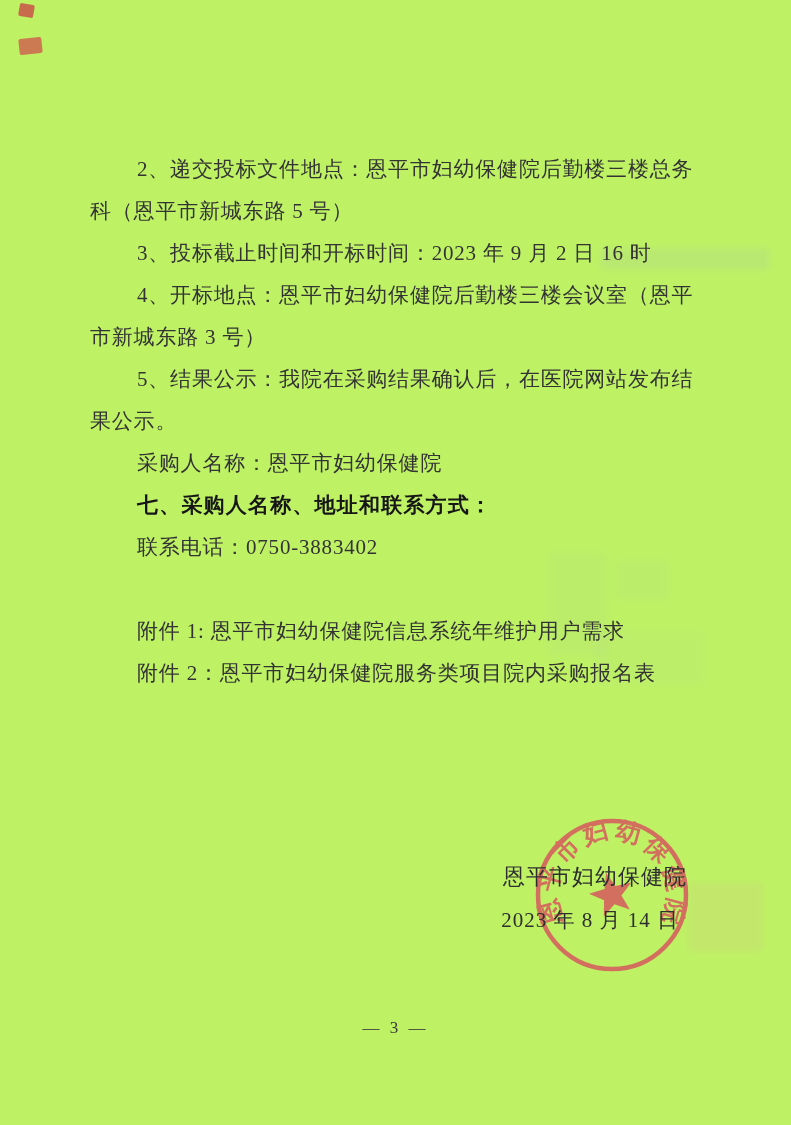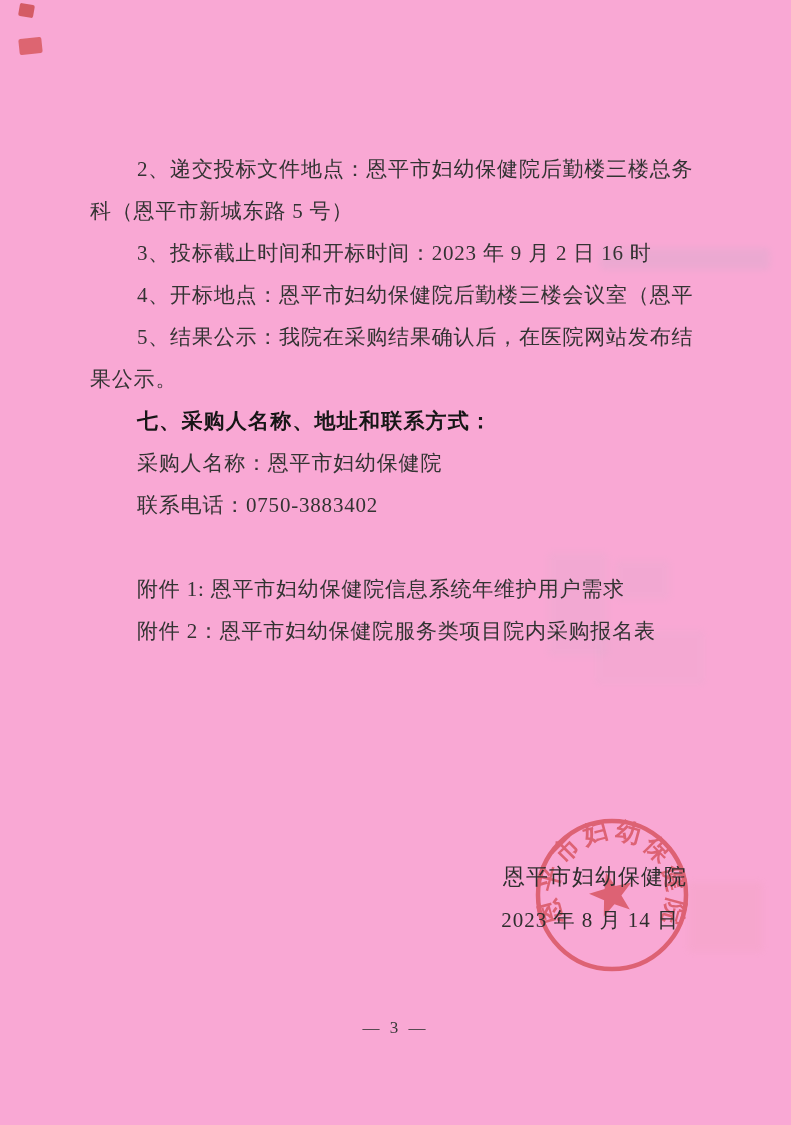--- a/index.html
+++ b/index.html
@@ -1,19 +1,19 @@
 <!DOCTYPE html>
 <html lang="zh"><head>
 <meta charset="utf-8">
 <style>
   html,body{margin:0;padding:0;background:#ffffff;}
   .page{
     position:relative;
     width:791px;height:1125px;
-    background:#f9a8d4;
+    background:#bef264;
     overflow:hidden;
     font-family:"Liberation Serif","DejaVu Serif",serif;
   }
   
   .content{
     position:absolute;left:90px;top:148px;width:612px;
   }
   .line{
     margin:0;
     font-size:21px;
@@ -75,24 +75,25 @@
   <div class="ghost g2"></div>
   <div class="ghost g3"></div>
   <div class="ghost g4"></div>
   <div class="ghost g5"></div>
 
   <div class="content">
     <p class="line indent">2、递交投标文件地点：恩平市妇幼保健院后勤楼三楼总务</p>
     <p class="line">科（恩平市新城东路 5 号）</p>
     <p class="line indent">3、投标截止时间和开标时间：2023 年 9 月 2 日 16 时</p>
     <p class="line indent">4、开标地点：恩平市妇幼保健院后勤楼三楼会议室（恩平</p>
+    <p class="line">市新城东路 3 号）</p>
     <p class="line indent">5、结果公示：我院在采购结果确认后，在医院网站发布结</p>
     <p class="line">果公示。</p>
+    <p class="line indent">采购人名称：恩平市妇幼保健院</p>
     <p class="line indent heading">七、采购人名称、地址和联系方式：</p>
-    <p class="line indent">采购人名称：恩平市妇幼保健院</p>
     <p class="line indent">联系电话：0750-3883402</p>
     <p class="line blank"></p>
     <p class="line indent">附件 1: 恩平市妇幼保健院信息系统年维护用户需求</p>
     <p class="line indent">附件 2：恩平市妇幼保健院服务类项目院内采购报名表</p>
   </div>
 
   <div class="stamp-wrap">
     <svg width="180" height="180" viewBox="0 0 180 180">
       <circle cx="90" cy="90" r="74" fill="none" stroke-width="4.5" stroke="#d8535f"></circle>
       <path d="M90,67 L95.6,82.3 L111.9,82.9 L99,92.9 L103.5,108.6 L90,99.5 L76.5,108.6 L81,92.9 L68.1,82.9 L84.4,82.3 Z" transform="rotate(-15 90 90)" fill="#d8535f"></path>

